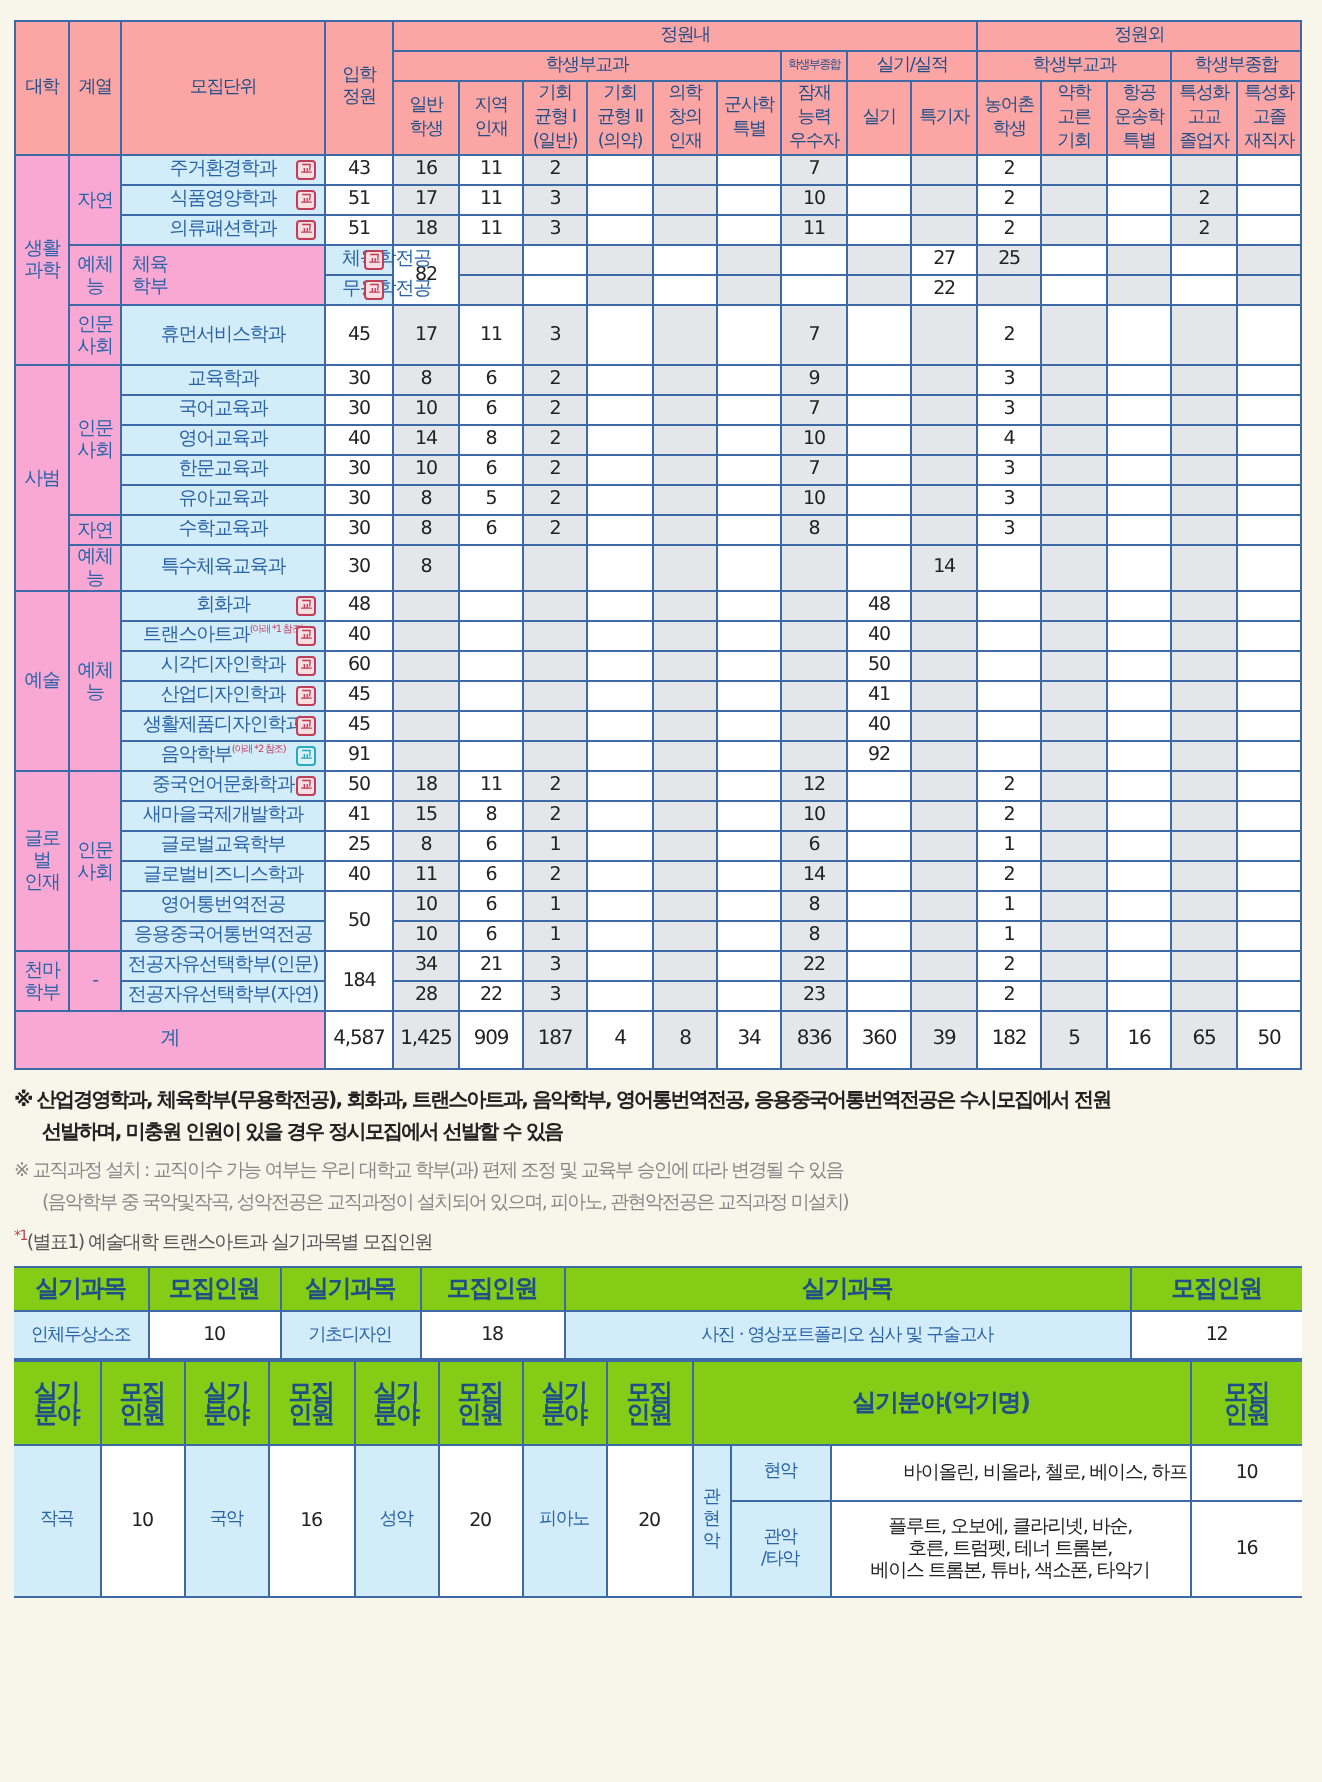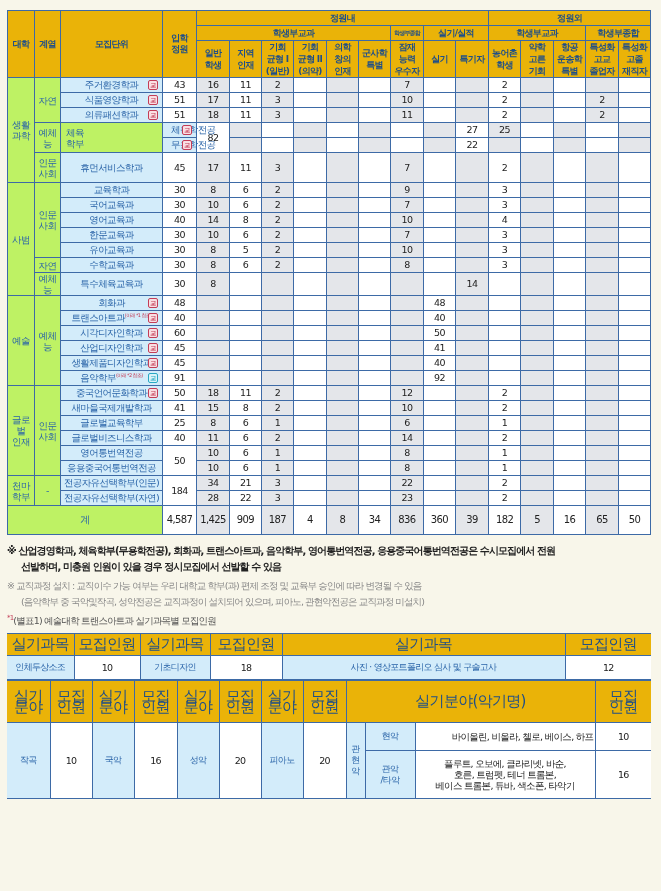--- a/index.html
+++ b/index.html
@@ -1,43 +1,43 @@
 <!DOCTYPE html>
 <html><head>
 <meta charset="utf-8">
 <style>
   * { box-sizing: border-box; margin: 0; padding: 0; }
   body { width: 661px; height: 891px; background: #f8f6ea; font-family: "DejaVu Sans", "Liberation Sans", sans-serif; color: #222; overflow: hidden; }
   .wrap { position: absolute; left: 7px; top: 10px; width: 644px; }
   table { border-collapse: collapse; width: 100%; table-layout: fixed; }
   table.main td, table.main th { border: 1px solid #3d6aa6; font-size: 9.5px; text-align: center; height: 15px; line-height: 12px; padding: 0; letter-spacing: -0.6px; white-space: nowrap; }
-  table.main th { background: #eab308; color: #1f4f88; font-weight: bold; font-size: 9px; letter-spacing: -0.7px; }
+  table.main th { background: #fca5a5; color: #1f4f88; font-weight: normal; font-size: 9px; letter-spacing: -0.7px; }
   th.hd-top { height: 20px; }
   th.hd-mid { height: 20px; }
   th.hd-low { height: 47px; line-height: 11px; white-space: normal; }
-  td.lbl { background: #bef264; color: #2a64a8; font-size: 9px; letter-spacing: -0.8px; }
+  td.lbl { background: #f9a8d4; color: #2a64a8; font-size: 9px; letter-spacing: -0.8px; }
   td.unit { background: #d3ecfa; color: #2a64a8; text-align: left; padding-left: 5px; font-size: 9px; letter-spacing: -0.8px; position: relative; }
   td.unit .ico { position: absolute; right: 4px; top: 2px; width: 10px; height: 10px; border: 1px solid #c33d57; border-radius: 2px; background: #f9dfe3; color: #c33d57; font-size: 6px; line-height: 8px; text-align: center; font-weight: bold; }
   td.unit .ico.cyan { border-color: #2aa8c4; background: #d9f3f8; color: #2aa8c4; }
   td.unit sup { font-size: 5px; color: #c33d57; vertical-align: top; line-height: 6px; }
   td.g { background: #e4e6ea; }
   td.w { background: #fff; }
   tr.total td { height: 29px; font-size: 10px; }
   tr.total td.lbl { color: #2a64a8; }
   .notes { margin-top: 8px; }
   .note { font-size: 10px; color: #222; line-height: 18px; letter-spacing: -0.9px; font-weight: bold; padding-left: 0; }
   .note .ind { padding-left: 14px; display: block; }
   .note.light { font-weight: normal; color: #888; font-size: 9.5px; line-height: 16px; }
   .cap { font-size: 9.5px; color: #555; letter-spacing: -0.8px; margin-top: 4px; margin-bottom: 5px; }
   .cap sup { color: #c33d57; font-size: 7px; }
   table.sub td, table.sub th { border: 1px solid #3d6aa6; font-size: 9.5px; text-align: center; letter-spacing: -0.7px; }
   table.sub { border-left: none; border-right: none; }
   table.sub tr > *:first-child { border-left: none; }
   table.sub tr > *:last-child { border-right: none; }
-  table.sub th { background: #eab308; color: #1f4f88; font-weight: normal; font-size: 15px; }
+  table.sub th { background: #84cc16; color: #1f4f88; font-weight: bold; font-size: 12px; }
   table.sub td.lbl { background: #d3ecfa; color: #2a64a8; font-size: 9px; text-align: center; }
   table.sub td.w { background: #fff; }
   .t1 th { height: 22px; } .t1 td { height: 24px; }
   .t2 th { height: 42px; line-height: 11px; } .t2 td { height: 28px; line-height: 11px; }
   .t2 td.tall { height: 76px; }
 </style>
 </head>
 <body>
 
 <div class="wrap">

